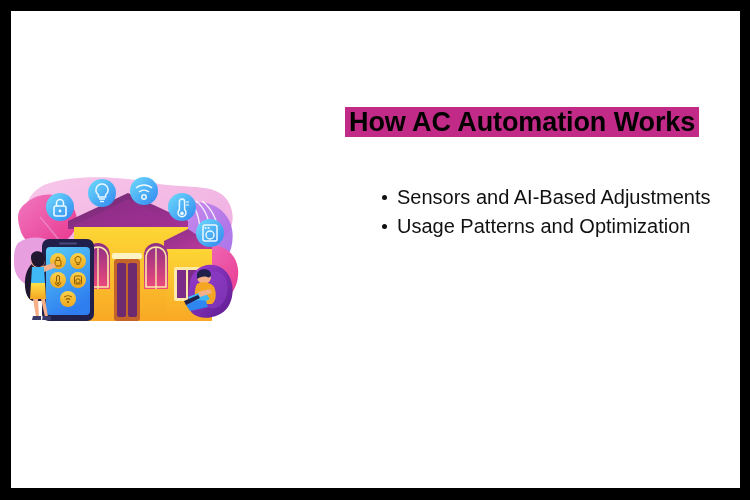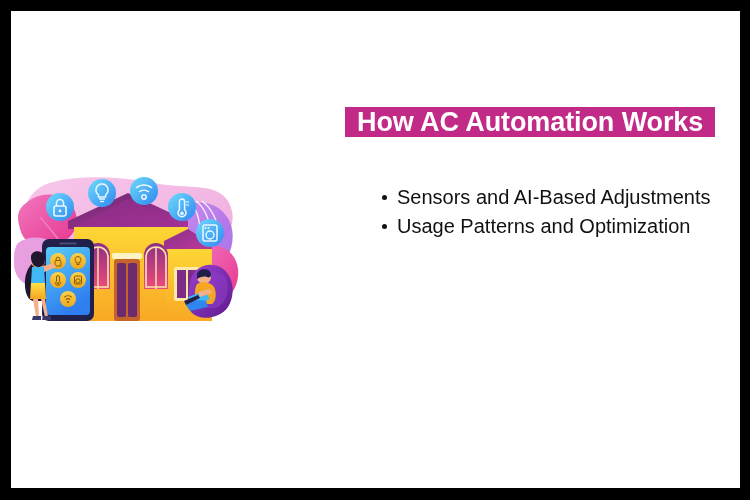--- a/index.html
+++ b/index.html
@@ -35,28 +35,28 @@
   
   #title-block {
     position: absolute;
     left: 334px;
     top: 91px;
     width: 420px;
   }
   #title-text {
     display: inline;
     background: #c22a87;
-    color: #ffffff;
+    color: #000000;
     font-size: 27px;
     font-weight: bold;
     line-height: 40px;
     letter-spacing: -0.1px;
     box-decoration-break: clone;
     -webkit-box-decoration-break: clone;
-    padding: 0 12px;
+    padding: 0 4px;
     white-space: nowrap;
   }
 
   #bullet-list {
     position: absolute;
     left: 362px;
     top: 172px;
     width: 400px;
     margin: 0;
     padding: 0 0 0 24px;

